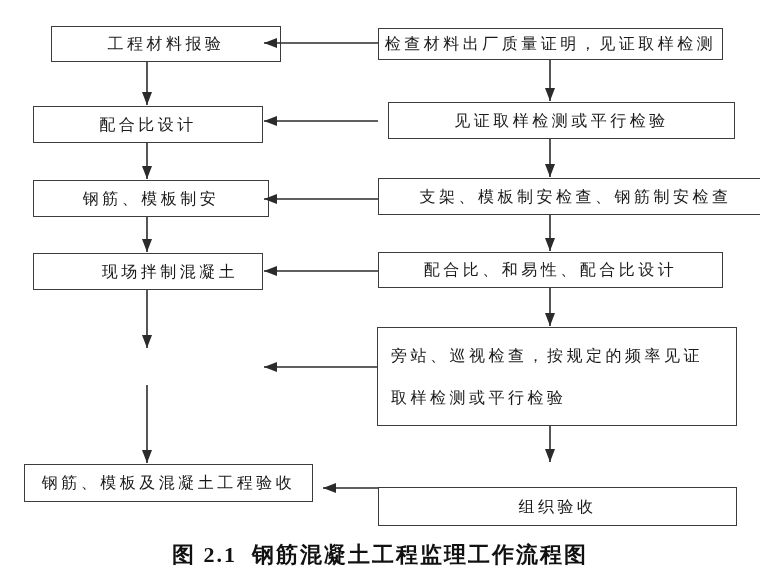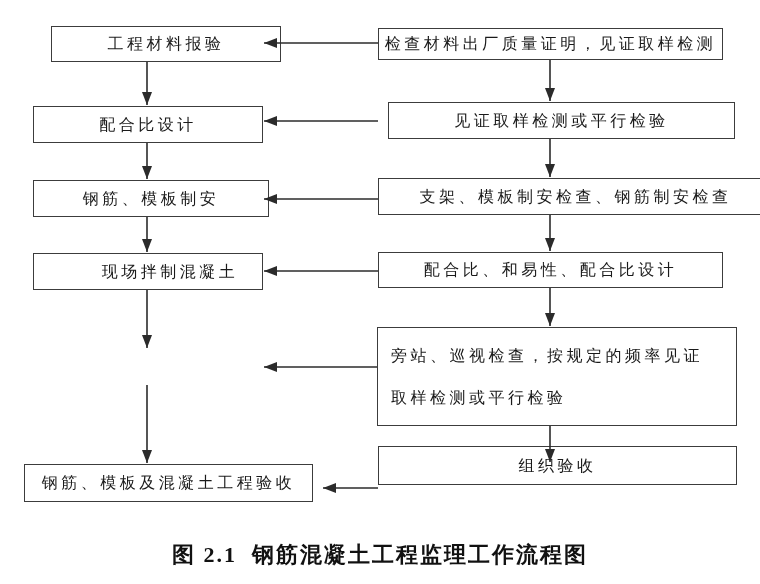--- a/index.html
+++ b/index.html
@@ -38,21 +38,21 @@
   #box-l3 { left: 33px;  top: 180px; width: 236px; height: 37px; }
   #box-l4 { left: 33px;  top: 253px; width: 230px; height: 37px; padding-left: 44px; }
   #box-l5 { left: 33px;  top: 349px; width: 230px; height: 36px; }
   #box-l6 { left: 24px;  top: 464px; width: 289px; height: 38px; }
   
   #box-r1 { left: 378px; top: 28px;  width: 345px; height: 32px; }
   #box-r2 { left: 378px; top: 102px; width: 347px; height: 37px; margin-left: 10px; }
   #box-r3 { left: 378px; top: 178px; width: 395px; height: 37px; }
   #box-r4 { left: 378px; top: 252px; width: 345px; height: 36px; }
   #box-r5 { left: 377px; top: 327px; width: 360px; height: 99px; }
-  #box-r6 { left: 378px; top: 446px; width: 359px; height: 39px; }
+  #box-r6 { left: 378px; top: 487px; width: 359px; height: 39px; }
 
   #arrow-layer {
     position: absolute;
     left: 0; top: 0;
     width: 760px; height: 584px;
     pointer-events: none;
   }
   #arrow-layer line { stroke: #2b2b2b; stroke-width: 1.6px; }
 
   #caption {

